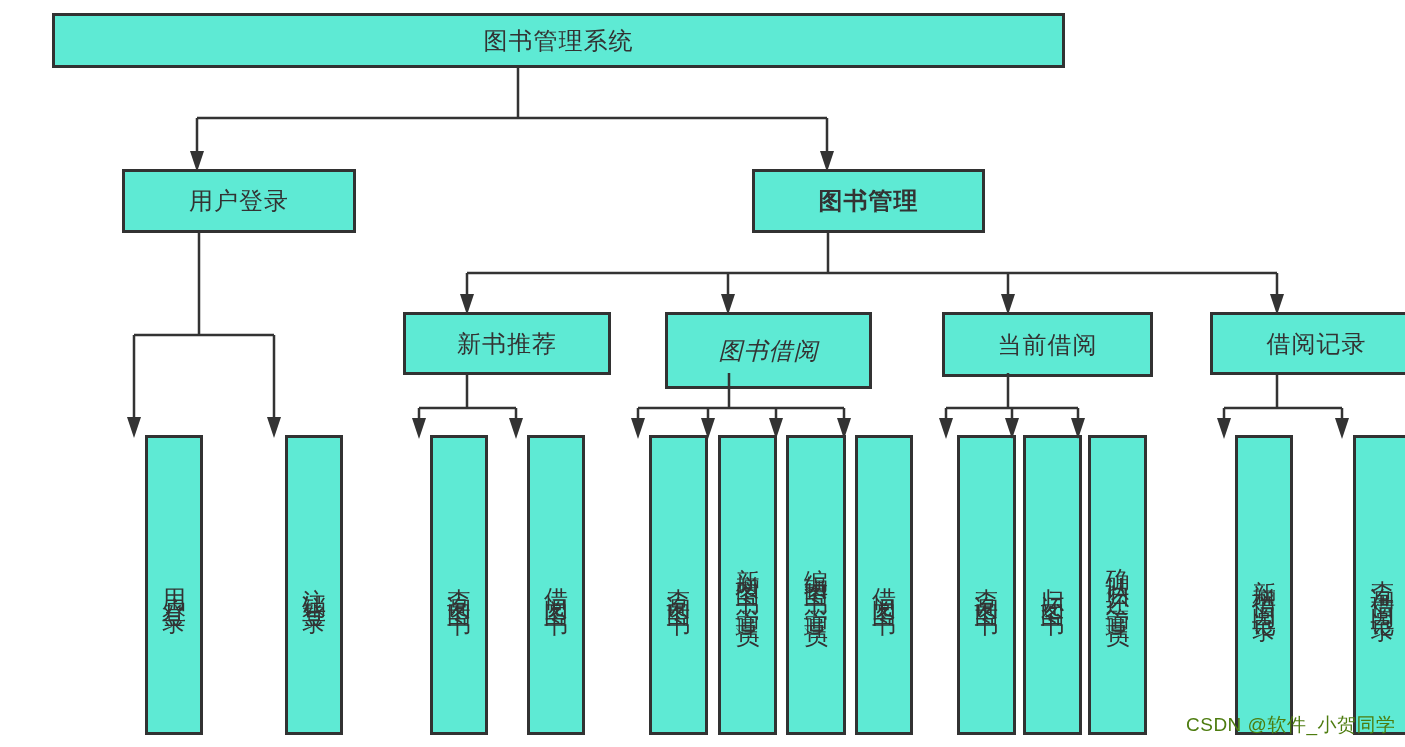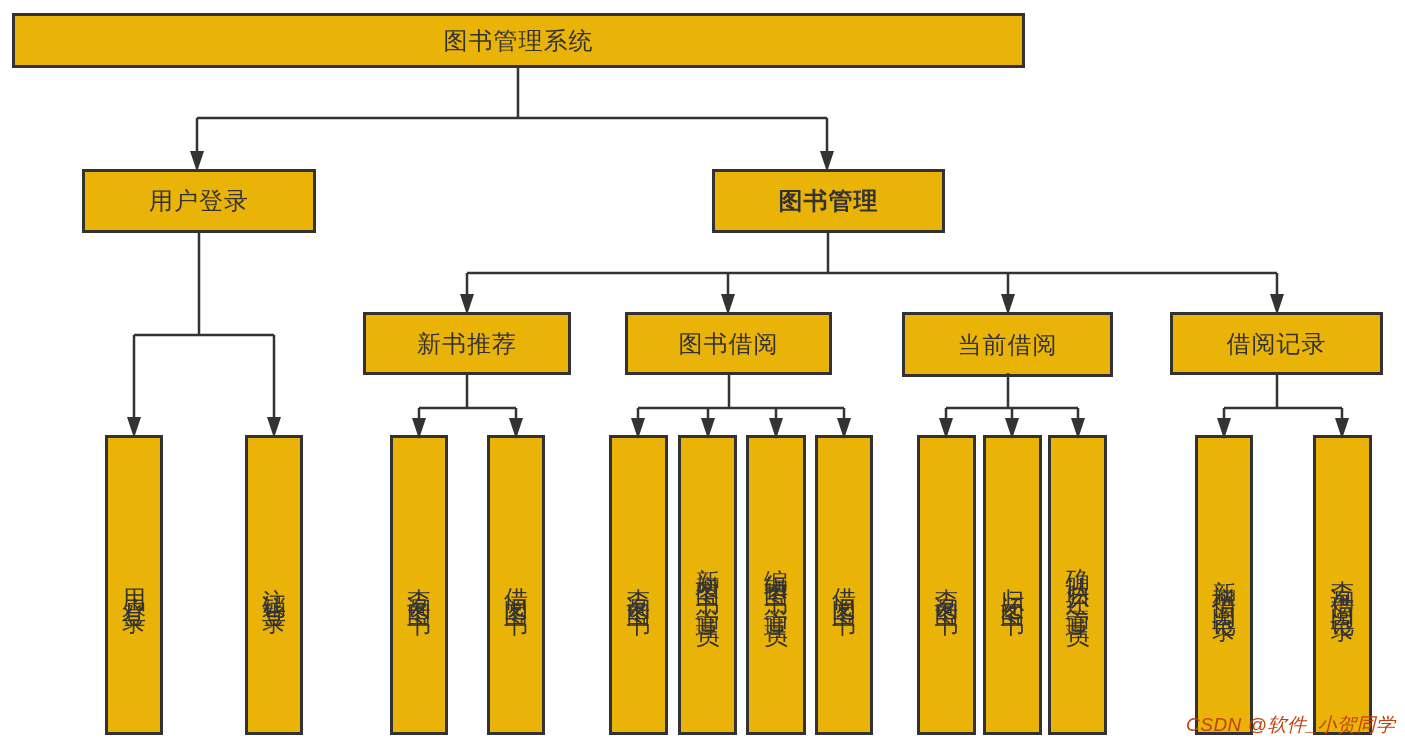--- a/index.html
+++ b/index.html
@@ -1,33 +1,33 @@
 <!DOCTYPE html>
 <html><head>
 <meta charset="utf-8">
 <style>
   html,body{margin:0;padding:0;background:#fff;}
   .canvas{
     position:relative;width:1405px;height:747px;background:#ffffff;
     font-family:"Liberation Sans","DejaVu Sans",sans-serif;overflow:hidden;
   }
   .node{
-    position:absolute;box-sizing:border-box;border:3px solid #323232;background:#eab308;
+    position:absolute;box-sizing:border-box;border:3px solid #323232;background:#5eead4;
     display:flex;align-items:center;justify-content:center;
-    font-size:24px;color:#333333;z-index:1;white-space:nowrap;
+    font-size:24px;color:#333333;z-index:1;white-space:nowrap;margin-left:40px;
   }
   .vnode span{
     writing-mode:vertical-rl;text-orientation:mixed;
     letter-spacing:8px;line-height:1;display:block;
   }
   .hnode span{letter-spacing:1px;}
   .wires{position:absolute;left:0;top:0;z-index:2;pointer-events:none;}
   .watermark{
     position:absolute;left:1186px;top:712px;z-index:3;
-    font-size:19px;letter-spacing:0.5px;color:#c2410c;white-space:nowrap;font-style:italic;
+    font-size:19px;letter-spacing:0.5px;color:#4d7c0f;white-space:nowrap;
   }
 </style>
 </head>
 <body>
 
 <div class="canvas">
 
   <div class="node hnode" style="left:12px;top:13px;width:1013px;height:55px;">
     <span>图书管理系统</span>
   </div>
@@ -35,21 +35,21 @@
   <div class="node hnode" style="left:82px;top:169px;width:234px;height:64px;">
     <span>用户登录</span>
   </div>
   <div class="node hnode" style="left:712px;top:169px;width:233px;height:64px;font-weight:bold;">
     <span>图书管理</span>
   </div>
 
   <div class="node hnode" style="left:363px;top:312px;width:208px;height:63px;">
     <span>新书推荐</span>
   </div>
-  <div class="node hnode" style="left:625px;top:312px;width:207px;height:63px;">
+  <div class="node hnode" style="left:625px;top:312px;width:207px;height:77px;font-style:italic;">
     <span>图书借阅</span>
   </div>
   <div class="node hnode" style="left:902px;top:312px;width:211px;height:65px;">
     <span>当前借阅</span>
   </div>
   <div class="node hnode" style="left:1170px;top:312px;width:213px;height:63px;">
     <span>借阅记录</span>
   </div>
 
   <div class="node vnode" style="left:105px;top:435px;width:58px;height:300px;">

